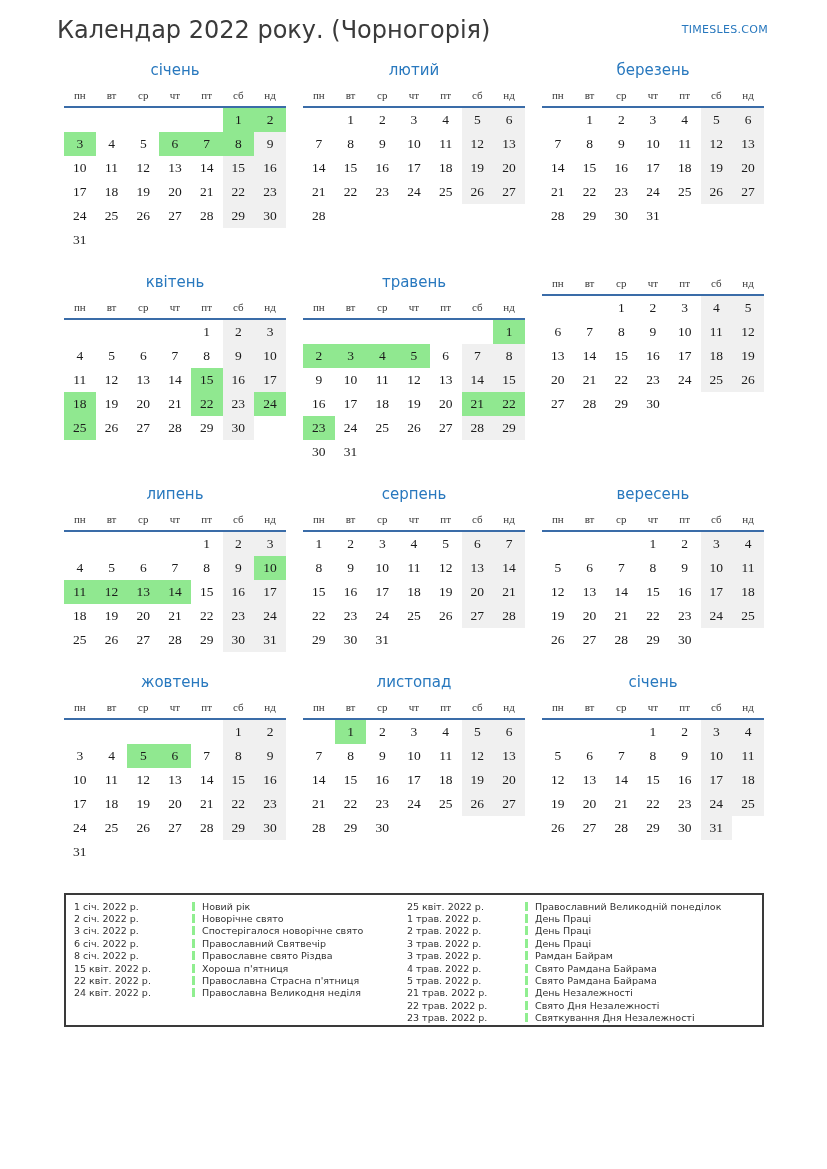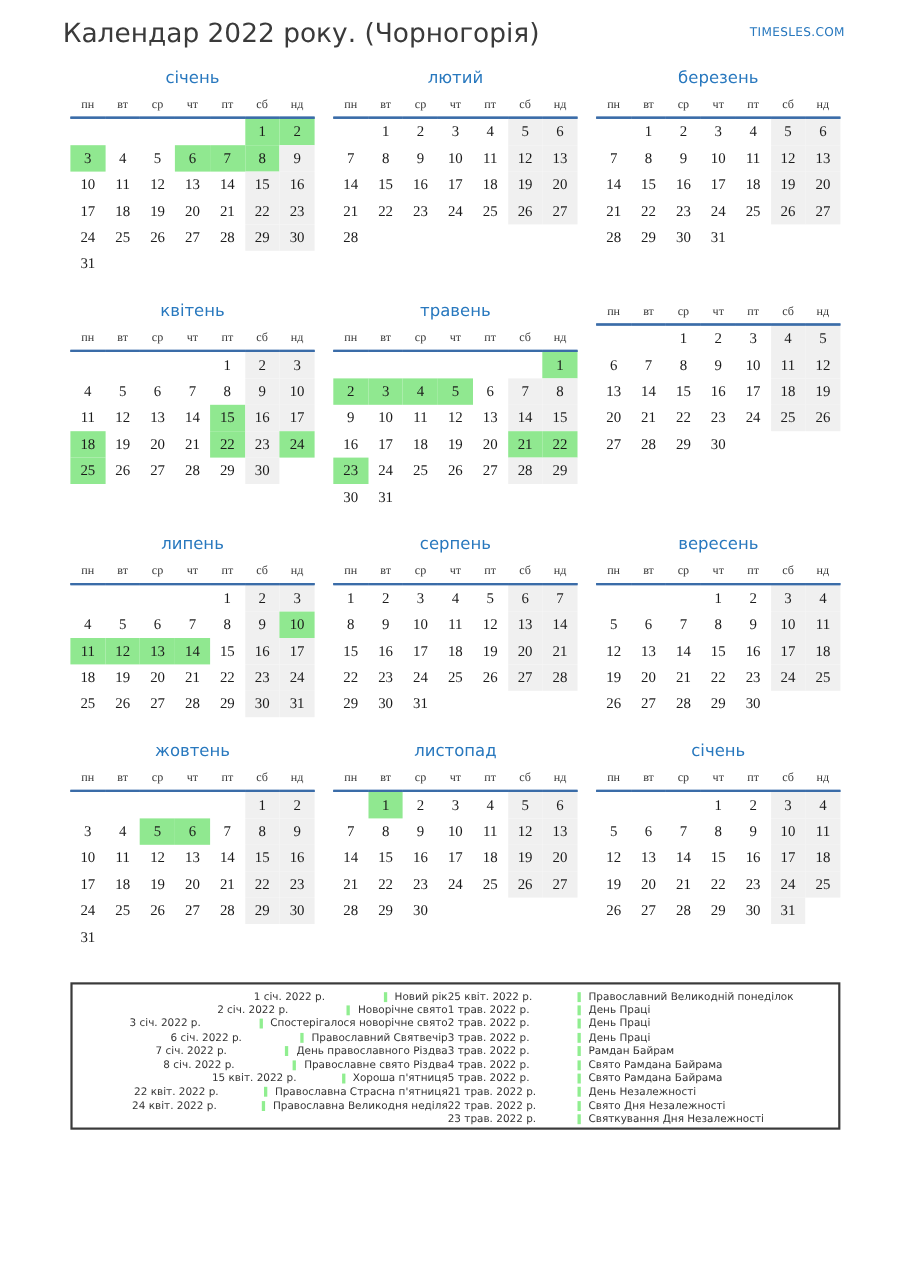--- a/index.html
+++ b/index.html
@@ -43,21 +43,21 @@
     color:var(--text-dark);padding:0;
   }
   td.weekend{background:var(--weekend-gray);}
   td.holiday{background:var(--holiday-green);}
   .legend-box{
     position:absolute;left:64px;top:893px;width:700px;height:134px;
     border:2px solid #3a3a3a;box-sizing:border-box;
     display:flex;padding:5px 0 0 8px;
   }
   .legend-col{display:flex;flex-direction:column;}
-  .legend-col.left{width:333px;align-items:flex-end;}
+  .legend-col.left{width:333px;}
   .legend-col.right{flex:1;}
   .legend-row{display:flex;align-items:center;height:12.4px;font-size:9.5px;color:#333;}
   .legend-date{flex:0 0 118px;}
   .legend-marker{flex:0 0 3px;height:9px;background:#90ee90;margin-right:7px;}
   .legend-name{white-space:nowrap;}
 </style>
 </head>
 <body>
 
 <div class="page-title">Календар 2022 року. (Чорногорія)</div>
@@ -864,25 +864,20 @@
         <span class="legend-date">3 січ. 2022 р.</span>
         <span class="legend-marker"></span>
         <span class="legend-name">Спостерігалося новорічне свято</span>
       </div>
       <div class="legend-row">
         <span class="legend-date">6 січ. 2022 р.</span>
         <span class="legend-marker"></span>
         <span class="legend-name">Православний Святвечір</span>
       </div>
       <div class="legend-row">
-        <span class="legend-date">7 січ. 2022 р.</span>
-        <span class="legend-marker"></span>
-        <span class="legend-name">День православного Різдва</span>
-      </div>
-      <div class="legend-row">
         <span class="legend-date">8 січ. 2022 р.</span>
         <span class="legend-marker"></span>
         <span class="legend-name">Православне свято Різдва</span>
       </div>
       <div class="legend-row">
         <span class="legend-date">15 квіт. 2022 р.</span>
         <span class="legend-marker"></span>
         <span class="legend-name">Хороша п'ятниця</span>
       </div>
       <div class="legend-row">

